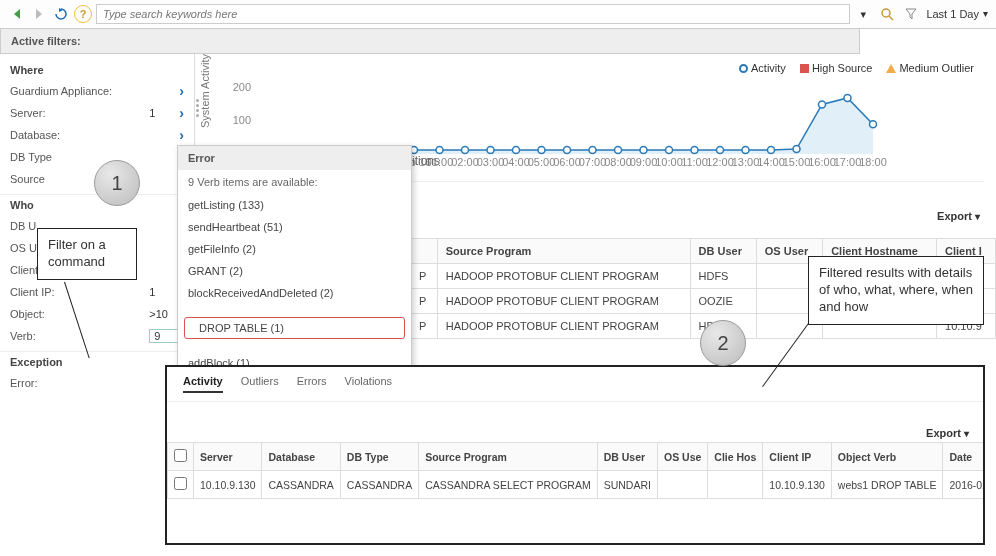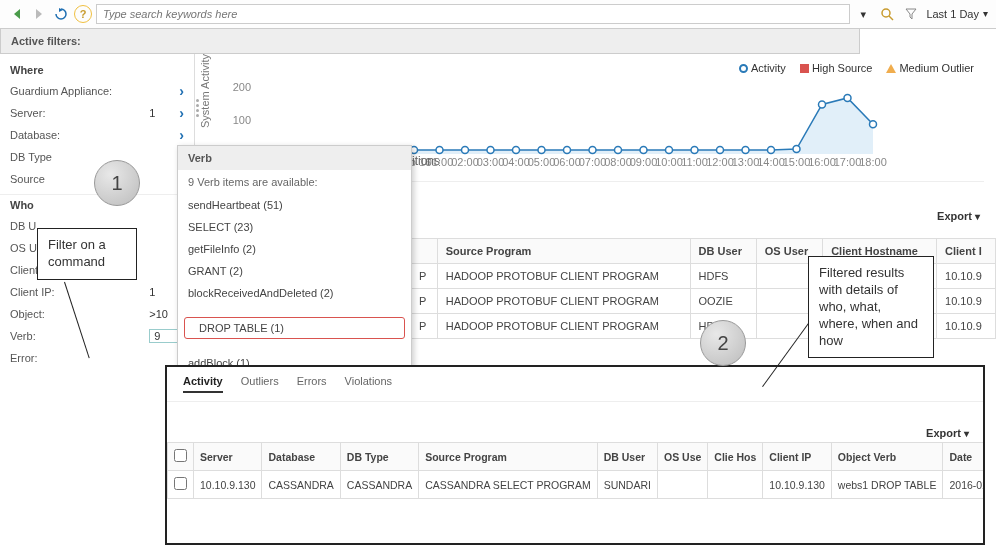--- a/index.html
+++ b/index.html
@@ -46,21 +46,21 @@
 .lower-panel .subtabs .st { color:#777; cursor:pointer;}
 .lower-panel .subtabs .st.active { color:#222; font-weight:bold;}
 .lower-panel .export2 { position:absolute; right:14px; top:60px; color:#1f6fb2; font-weight:bold; cursor:pointer;}
 .lower-panel table { border-collapse:collapse; width:100%; }
 .lower-panel th, .lower-panel td { border:1px solid #ddd; padding:6px 6px; text-align:left; font-size:10.5px; color:#444; white-space:nowrap;}
 .lower-panel th { background:#fafafa; font-weight:bold;}
 .lower-panel .tbl-wrap { margin-top:40px; overflow-x:auto;}
 input.chk { width:13px; height:13px;}
 .callout { position:absolute; background:#fff; border:1px solid #222; padding:8px 10px; z-index:60; font-size:13px; line-height:1.3;}
 .callout.c1 { left:37px; top:228px; width:100px;}
-.callout.c2 { left:808px; top:256px; width:126px;}
+.callout.c2 { left:808px; top:256px; width:176px;}
 .num-badge { position:absolute; width:46px; height:46px; border-radius:50%; background:radial-gradient(circle at 35% 30%, #e8e8e8, #bcbcbc); border:1px solid #999; display:flex; align-items:center; justify-content:center; font-size:20px; color:#444; z-index:61;}
 .badge1 { left:94px; top:160px;}
 .badge2 { left:700px; top:320px;}
 .conn-line { position:absolute; background:#222; z-index:59;}
 .line1 { left:64px; top:282px; width:1px; height:80px; transform:rotate(-18deg); transform-origin:top;}
 .line2 { left:809px; top:322px; width:1px; height:80px; transform:rotate(36deg); transform-origin:top;}
 .drag-handle { position:absolute; left:192px; top:58px; width:10px; height:100px; cursor:col-resize; display:flex; flex-direction:column; justify-content:center; align-items:center; gap:2px;}
 .drag-handle span{ width:3px; height:3px; background:#aaa; border-radius:50%;}
 .chevdown{font-size:10px;}
 </style>
@@ -164,20 +164,21 @@
         <span class="label">Object:</span>
         <span class="val">&gt;10</span>
         <span class="chev">›</span>
       </div>
     <div class="filter-row">
         <span class="label">Verb:</span>
         <span class="val" style="border:1px solid #9cc;padding:0 4px;">9</span>
         <span class="chev">›</span>
       </div>
 
+    <div class="sec-head">Exception</div>
     <div class="filter-row">
         <span class="label">Error:</span>
         <span class="val"></span>
         <span class="chev">›</span>
       </div>
   </div>
 
   <div class="drag-handle">
       <span></span>
       <span></span>
@@ -301,25 +302,25 @@
           <td>HDFS</td>
           <td></td>
           <td></td>
           <td>10.10.9</td>
         </tr>
       </tbody>
   </table>
 </div>
 
 <div class="verb-popup">
-  <div class="hdr">Verb</div>
+  <div class="hdr">Error</div>
   <div class="sub">9 Verb items are available:</div>
   <div id="verb-items">
+      <div class="item">getListing (133)</div>
       <div class="item">sendHeartbeat (51)</div>
-      <div class="item">SELECT (23)</div>
       <div class="item">getFileInfo (2)</div>
       <div class="item">GRANT (2)</div>
       <div class="item">blockReceivedAndDeleted (2)</div>
       <div class="item highlight">DROP TABLE (1)</div>
       <div class="item">addBlock (1)</div>
     </div>
 </div>
 
 <div class="lower-panel">
   <div class="tabs" id="lp-tabs">

